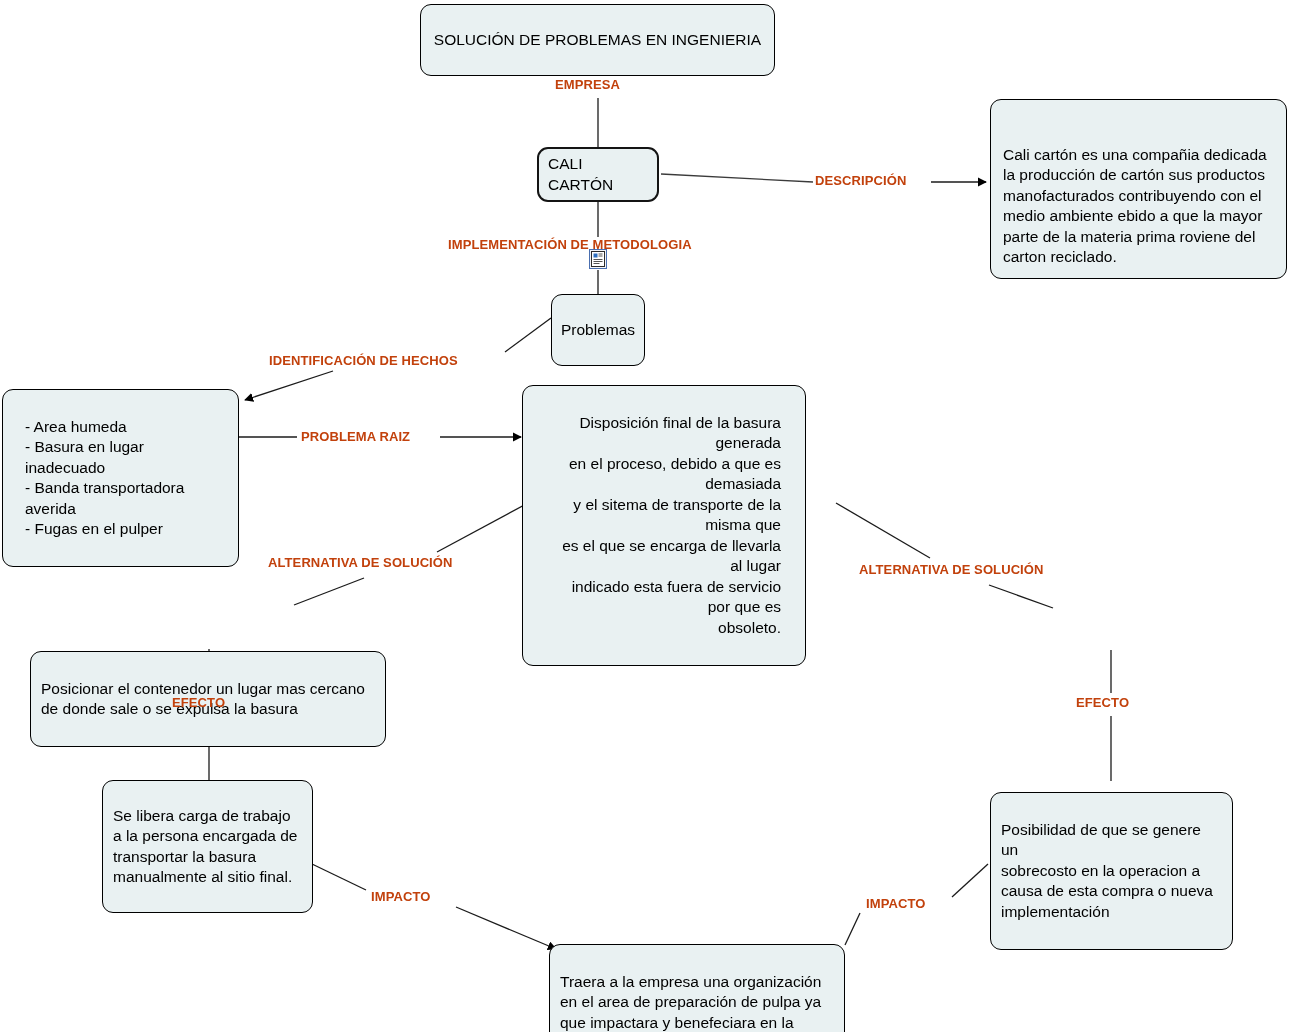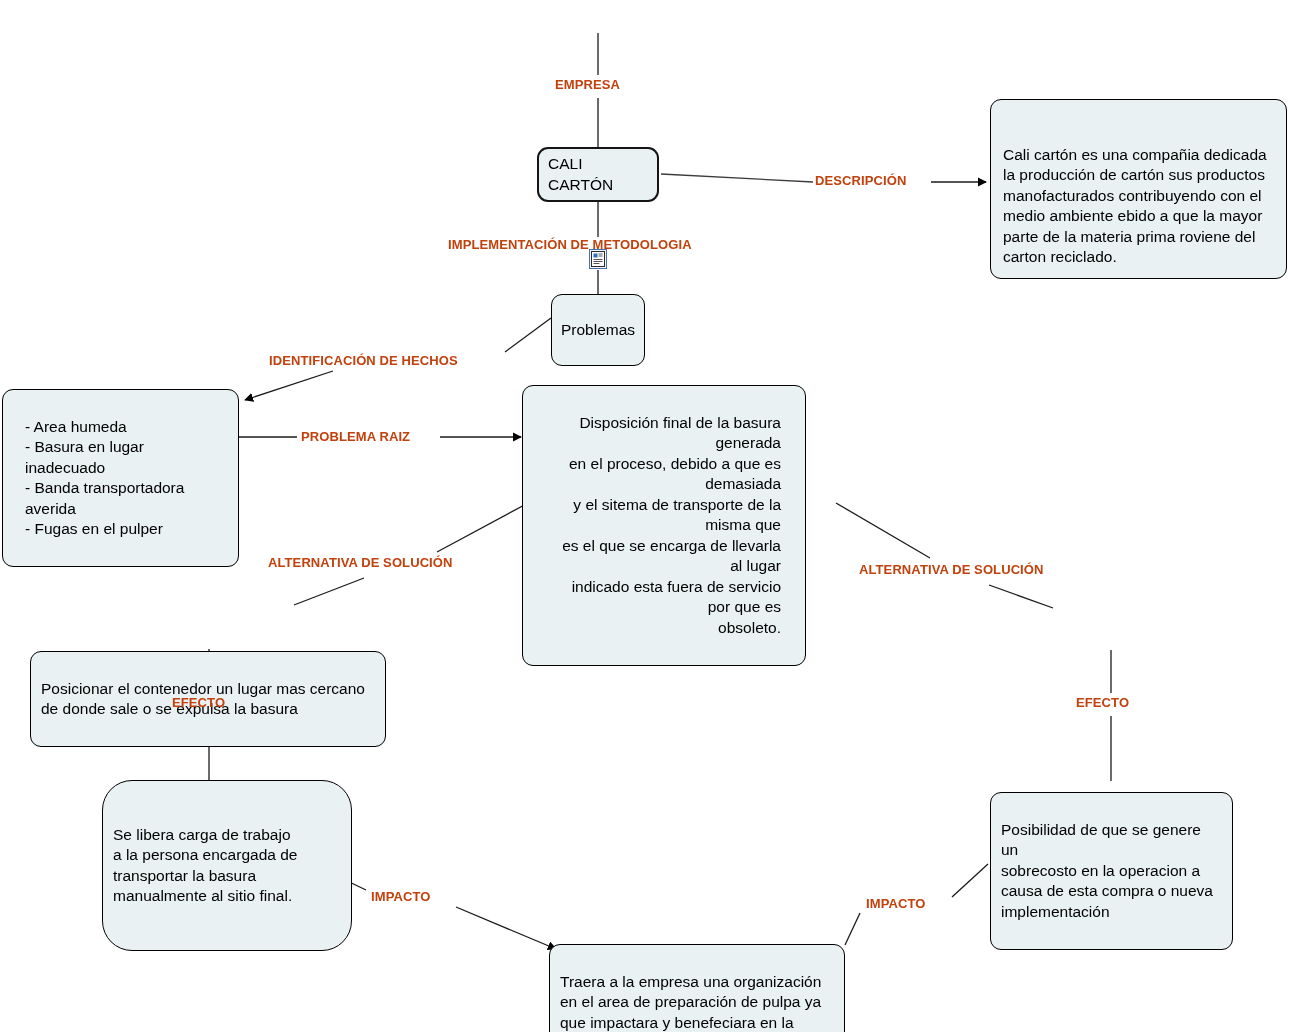--- a/index.html
+++ b/index.html
@@ -110,20 +110,23 @@
     <line x1="1111" y1="650" x2="1111" y2="693" stroke="#1b1b1b" stroke-width="1.3"></line>
     <line x1="1111" y1="716" x2="1111" y2="781" stroke="#1b1b1b" stroke-width="1.3"></line>
 
     <line x1="312" y1="864" x2="366" y2="890" stroke="#1b1b1b" stroke-width="1.3"></line>
     <line x1="456" y1="907" x2="556" y2="949" stroke="#1b1b1b" stroke-width="1.3" marker-end="url(#arrow)"></line>
 
     <line x1="988" y1="864" x2="952" y2="897" stroke="#1b1b1b" stroke-width="1.3"></line>
     <line x1="860" y1="913" x2="845" y2="945" stroke="#1b1b1b" stroke-width="1.3"></line>
   </svg>
 
+  <div class="node" style="left:420px; top:4px; width:355px; text-align:center; padding:4px 8px;">
+    <span class="txt">SOLUCIÓN DE PROBLEMAS EN INGENIERIA</span>
+  </div>
 
   <div class="node thick" style="left:537px; top:147px; width:122px; height:55px; display:flex; align-items:center; justify-content:center;">
     <span class="txt">CALI CARTÓN</span>
   </div>
 
   <div class="node" style="left:990px; top:99px; width:297px; height:180px; padding:24px 12px;">
     <span class="txt">Cali cartón es una compañia dedicada
  la producción de cartón  sus productos
 manofacturados contribuyendo con el
 medio ambiente ebido a que la mayor
@@ -162,21 +165,21 @@
 indicado esta fuera de servicio por que es
 obsoleto.</span>
   </div>
 
   <div class="node" style="left:30px; top:603px; width:356px; padding:6px 10px;margin-top:48px;">
     <span class="txt">Posicionar el contenedor un lugar mas cercano
 de donde sale o se expulsa la basura</span>
   </div>
 
 
-  <div class="node" style="left:102px; top:780px; width:250px; padding:23px 10px;border-radius:30px;">
+  <div class="node" style="left:102px; top:780px; width:211px; padding:4px 10px;">
     <span class="txt">Se libera carga de trabajo
 a la persona encargada de
 transportar la basura
 manualmente al sitio final.</span>
   </div>
 
   <div class="node" style="left:990px; top:748px; width:243px; padding:6px 10px;margin-top:44px;">
     <span class="txt">Posibilidad de que se genere un
 sobrecosto en la operacion a
 causa de esta compra o nueva

